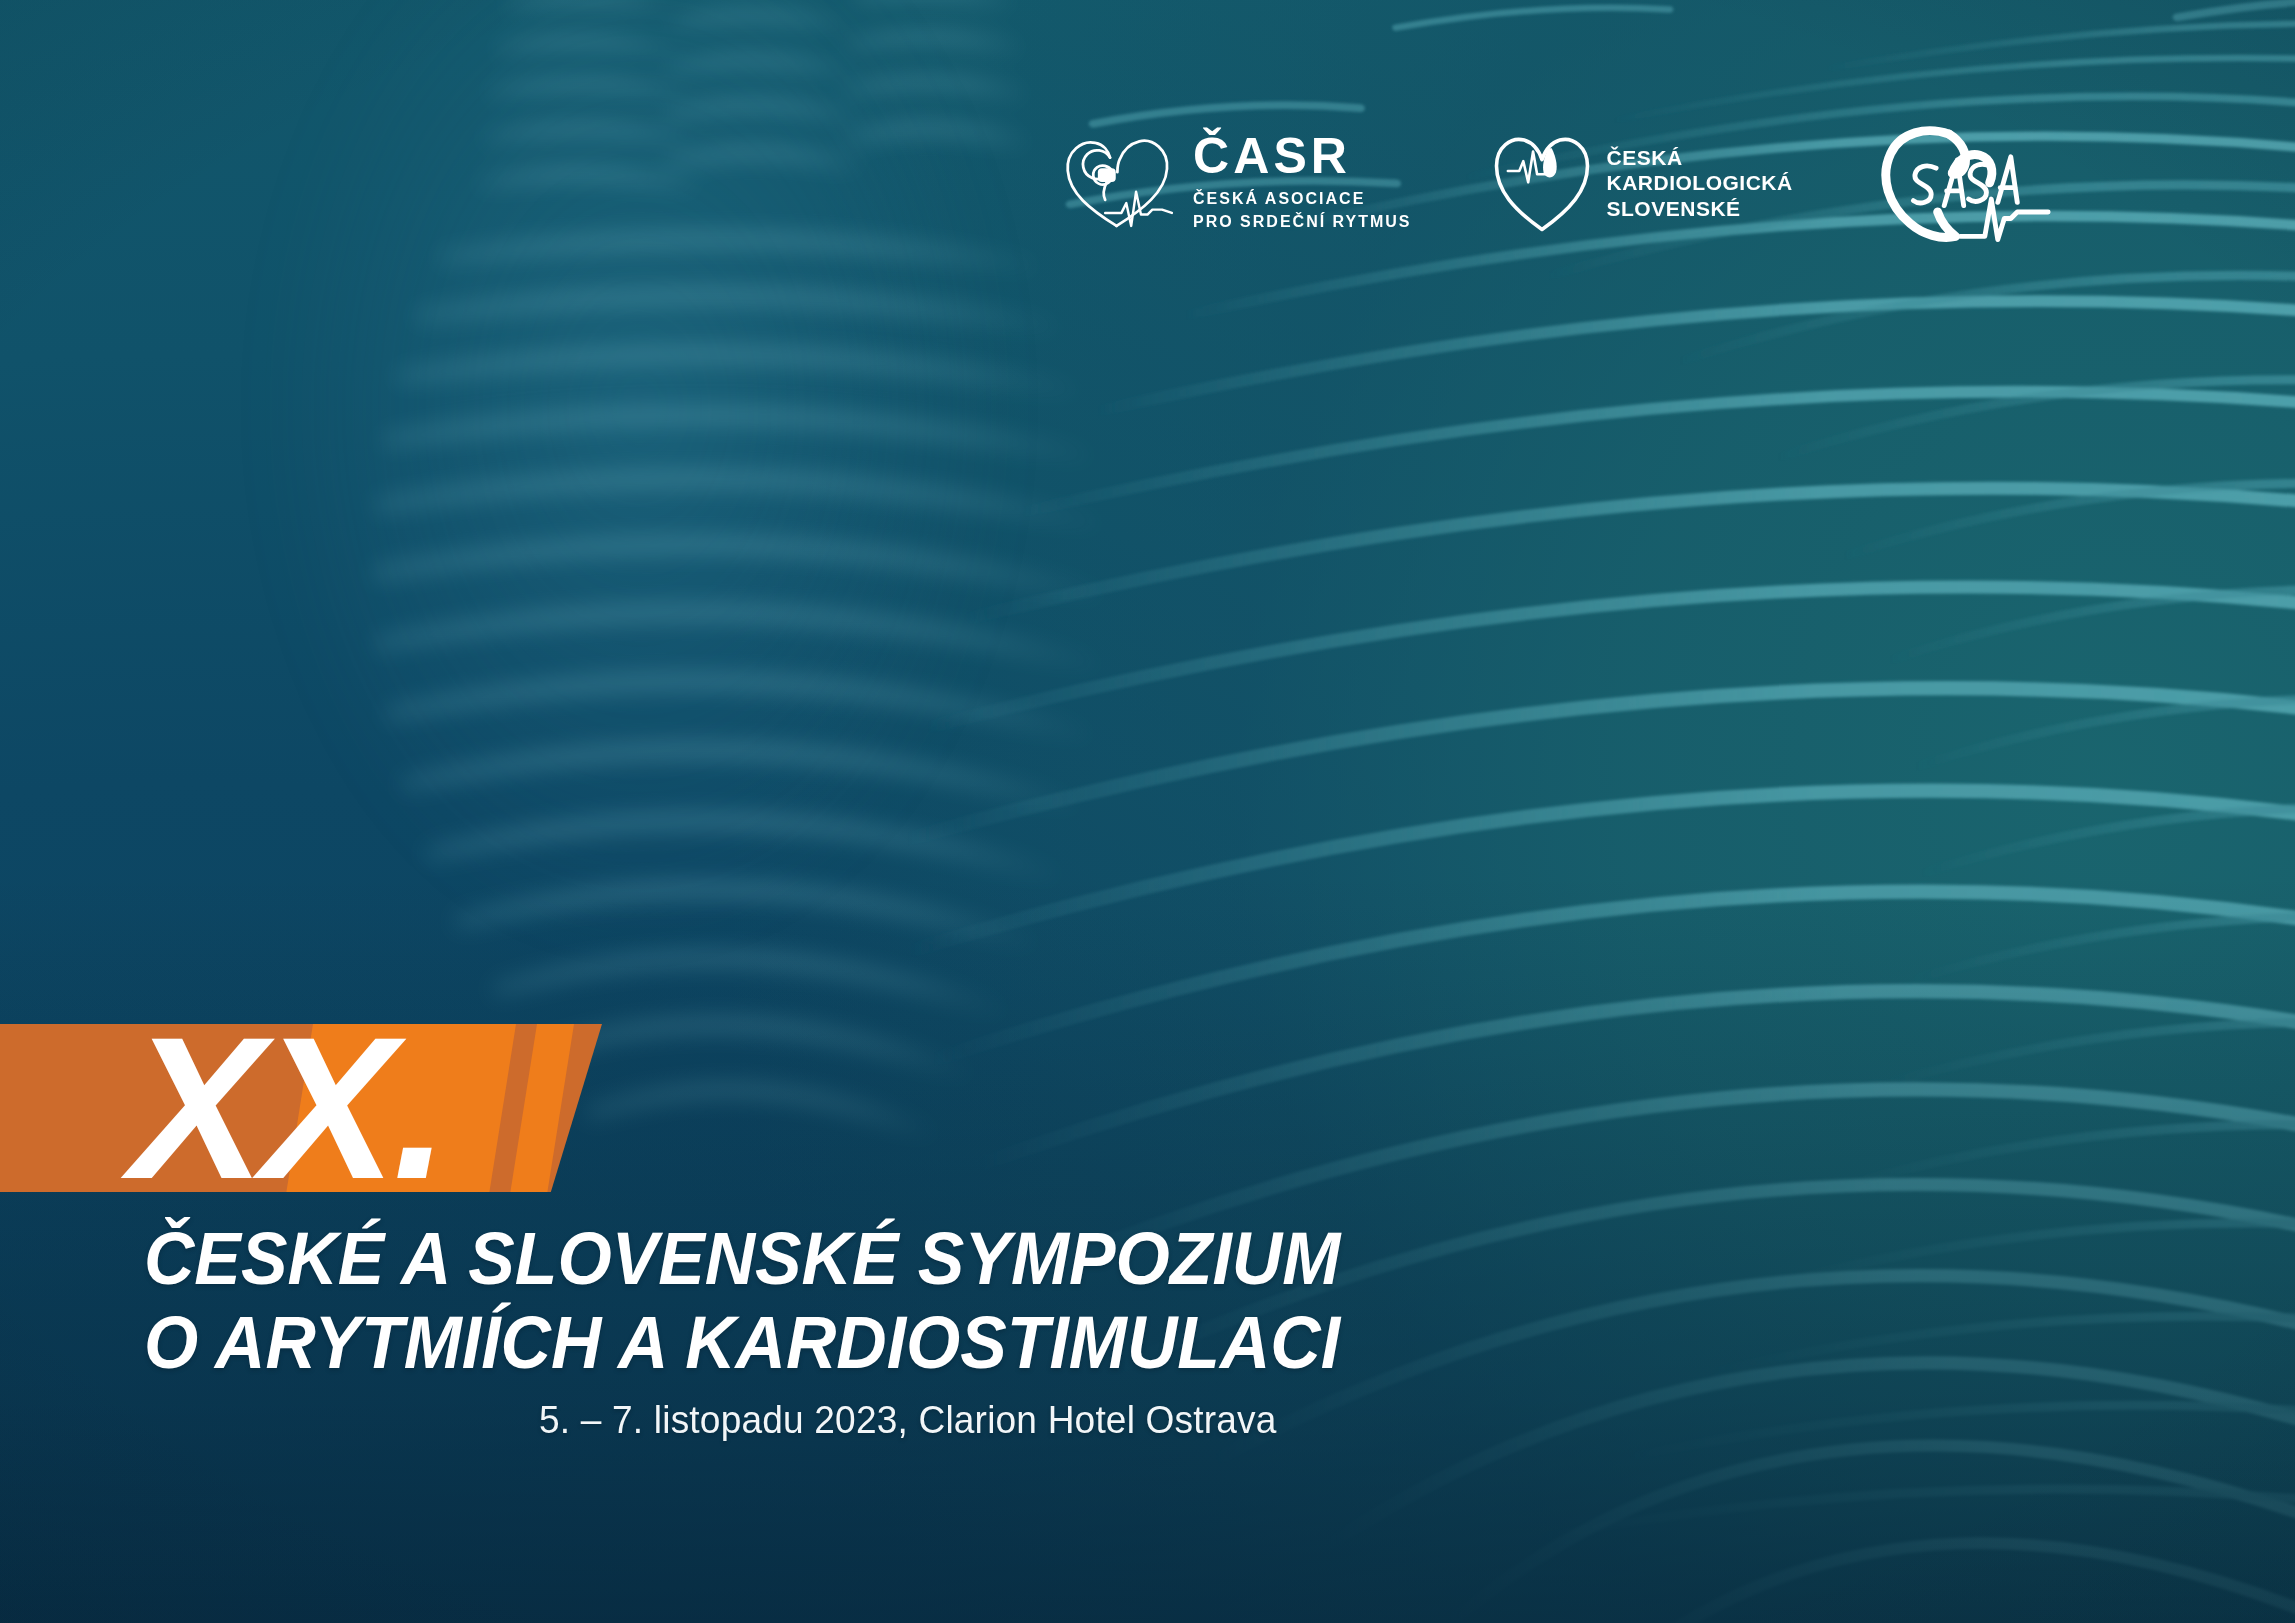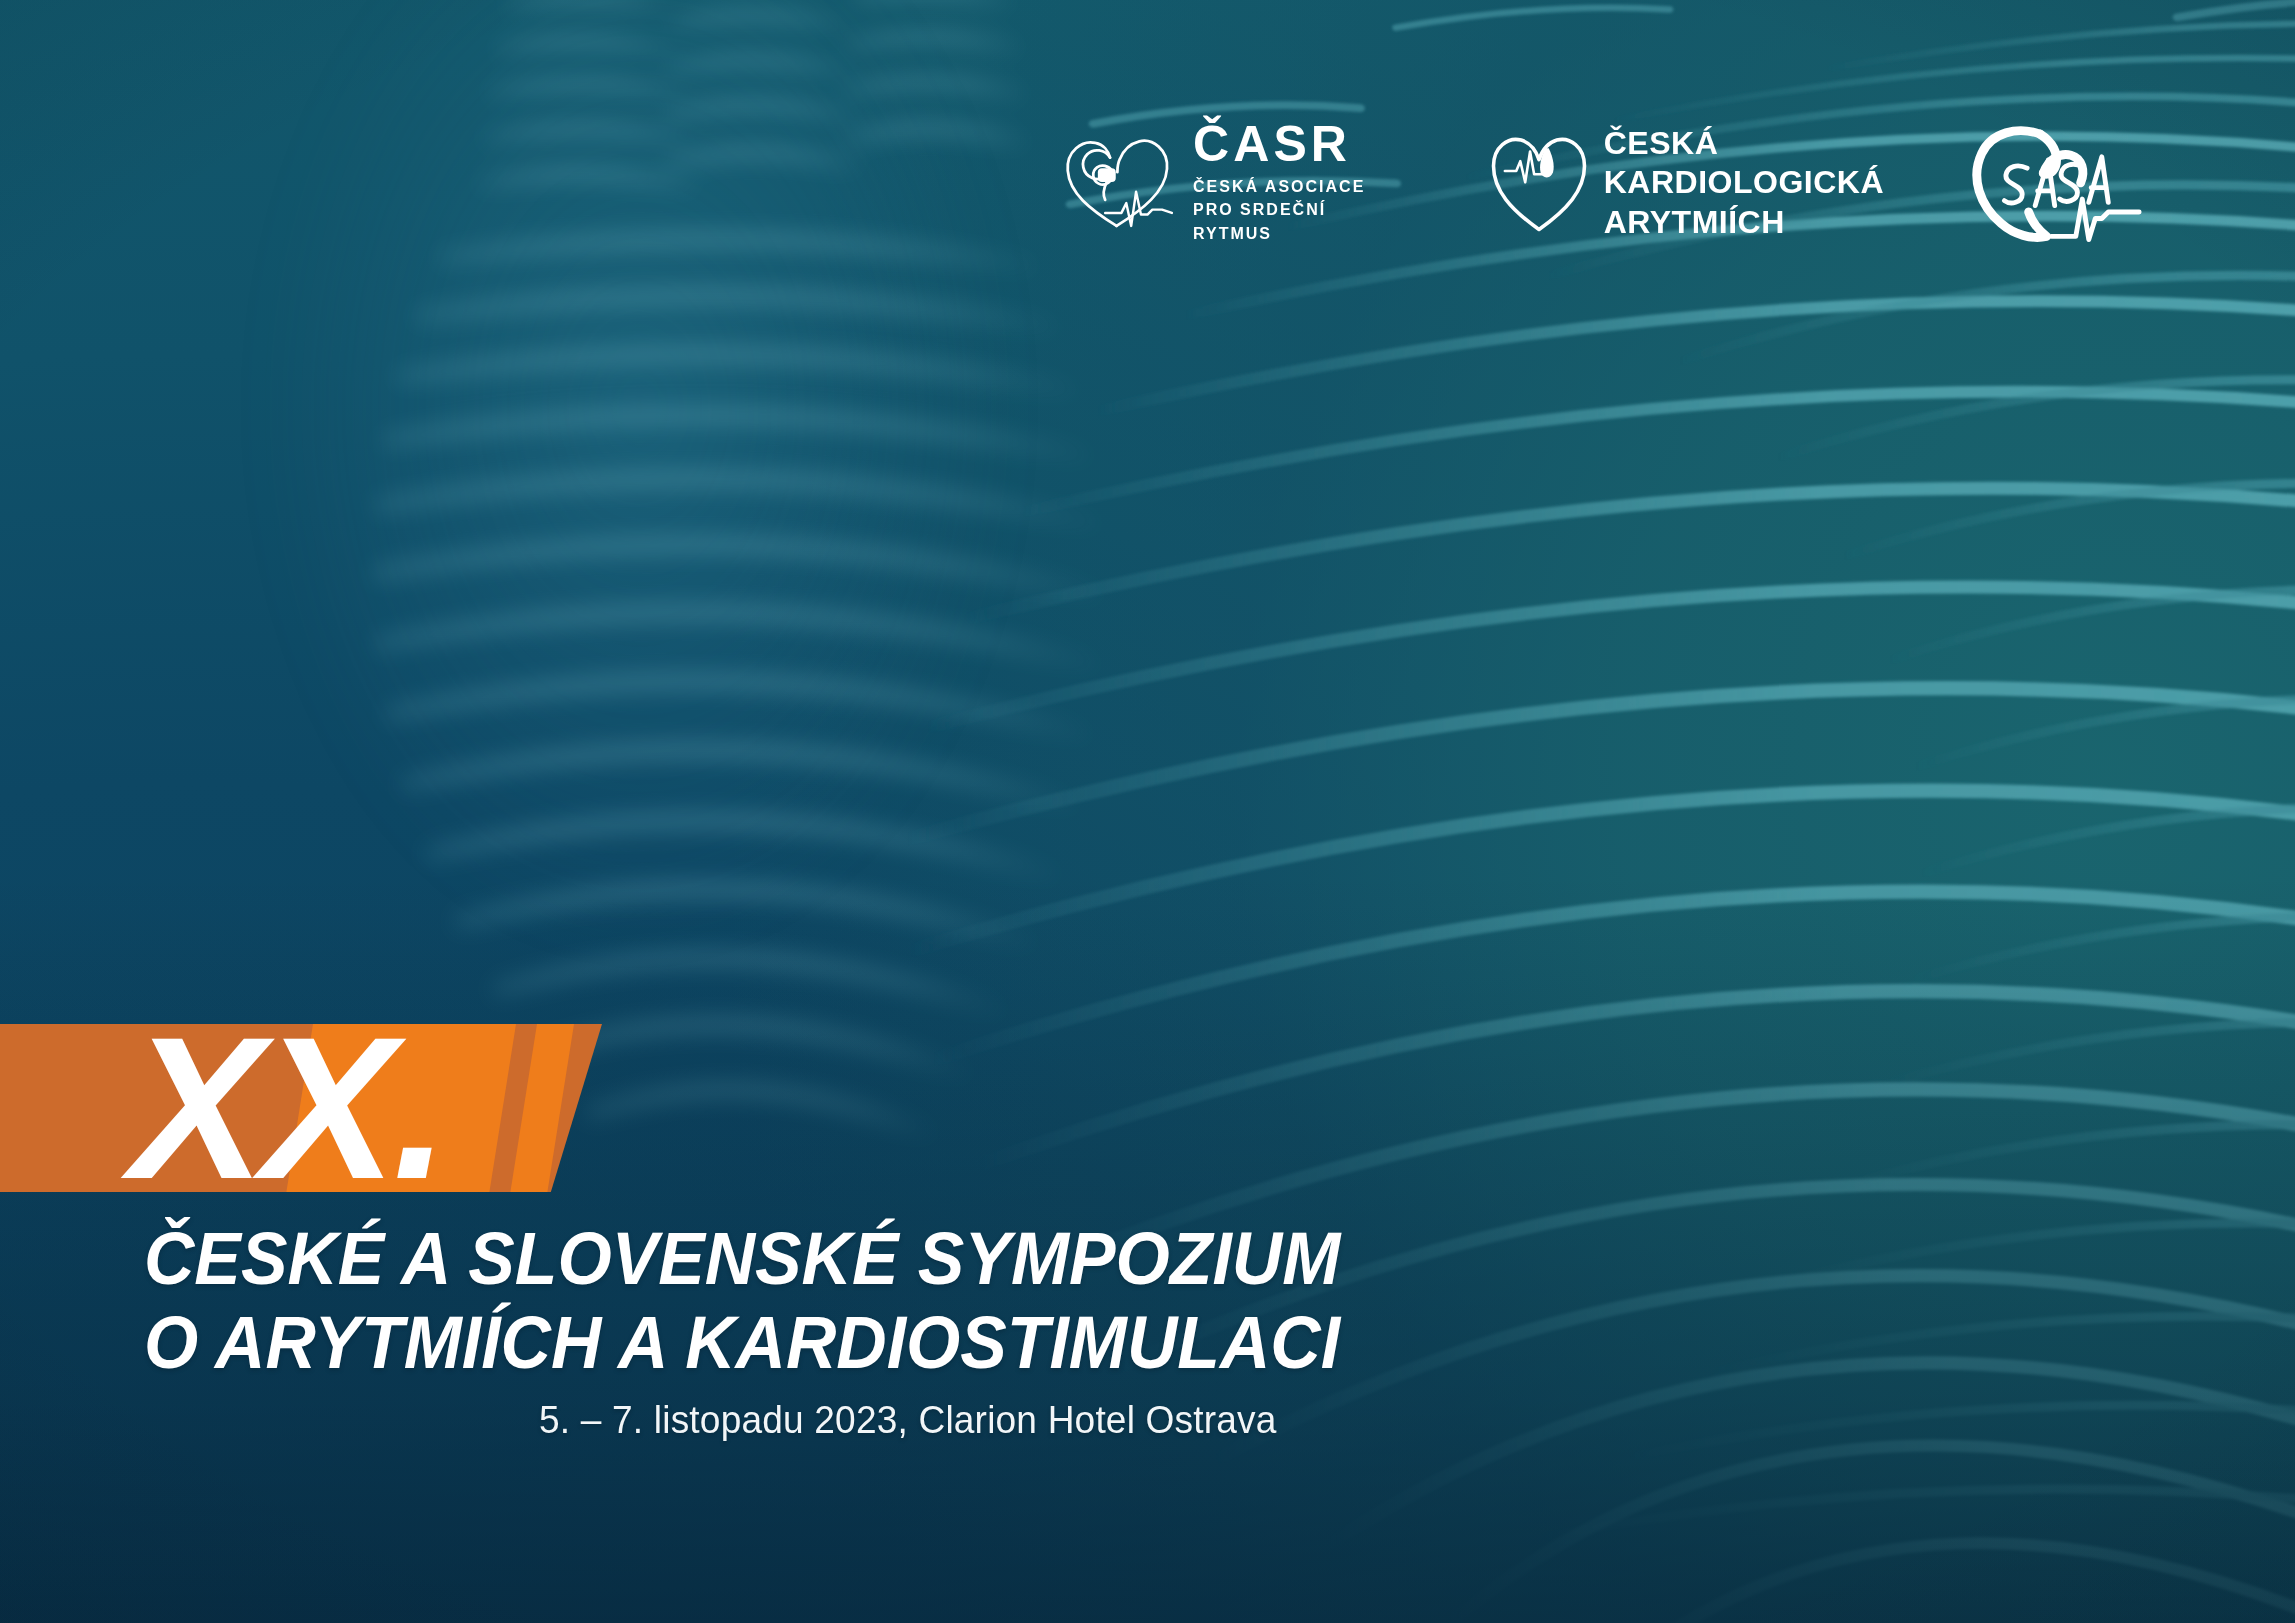--- a/index.html
+++ b/index.html
@@ -107,21 +107,21 @@
   }
   .casr-sub {
     font-size: 16px;
     font-weight: 700;
     letter-spacing: 2px;
     line-height: 1.45;
     margin-top: 6.5px;
     color: #fff;
   }
   .cks-line {
-    font-size: 32px;
+    font-size: 21px;
     font-weight: 800;
     letter-spacing: 0.5px;
     line-height: 1.22;
     color: #fff;
   }
 
   
   .banner {
     position: absolute;
     left: 0;
@@ -378,21 +378,21 @@
         <svg width="104" height="109" viewBox="0 0 128 134">
           <path d="M 64 126 C 30 102 8 78 8 48 C 8 24 26 12 42 16 C 52 19 60 28 64 40
                    C 68 28 76 19 86 16 C 102 12 120 24 120 48 C 120 78 98 102 64 126 Z" fill="none" stroke="#ffffff" stroke-width="4.4" stroke-linejoin="round"></path>
           <path d="M 22 54 L 36 54 L 41 42 L 47 68 L 53 30 L 58 58 L 70 58" fill="none" stroke="#ffffff" stroke-width="3.2" stroke-linecap="round" stroke-linejoin="round"></path>
           <path d="M 72 26 C 66 38 64 48 66 56 C 68 63 76 64 80 58 C 84 52 82 38 76 26 Z" fill="#ffffff" stroke="none"></path>
         </svg>
       </span>
       <span class="logo-text">
         <div class="cks-line">ČESKÁ</div>
         <div class="cks-line">KARDIOLOGICKÁ</div>
-        <div class="cks-line">ARYTMIÍCH</div>
+        <div class="cks-line">SLOVENSKÉ</div>
       </span>
     </div>
 
     <div class="logo logo-sasa">
       <span class="logo-mark">
         <svg width="203" height="122" viewBox="0 0 250 150">
 
           <path d="M 106 16 C 78 6 46 14 34 40 C 20 70 32 104 58 126 C 74 140 96 146 114 142
                    C 104 134 96 124 92 112" fill="none" stroke="#ffffff" stroke-width="11" stroke-linecap="round" stroke-linejoin="round"></path>
           <path d="M 106 16 C 122 26 128 40 126 52 C 124 62 116 68 110 64" fill="none" stroke="#ffffff" stroke-width="11" stroke-linecap="round"></path>

